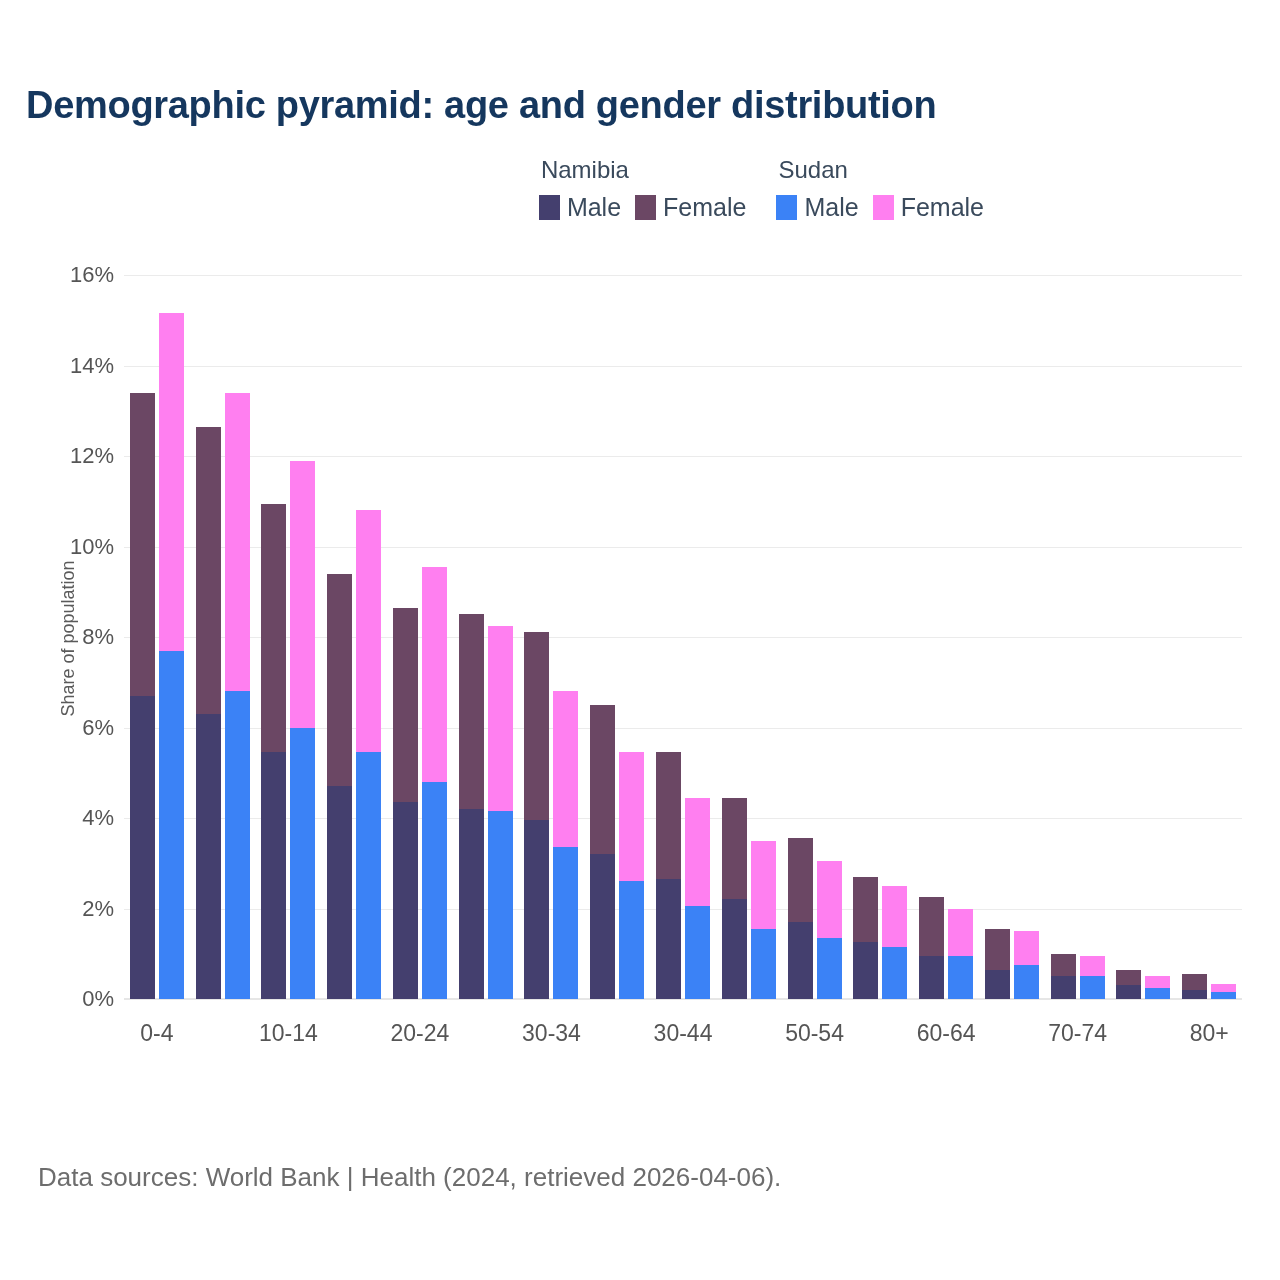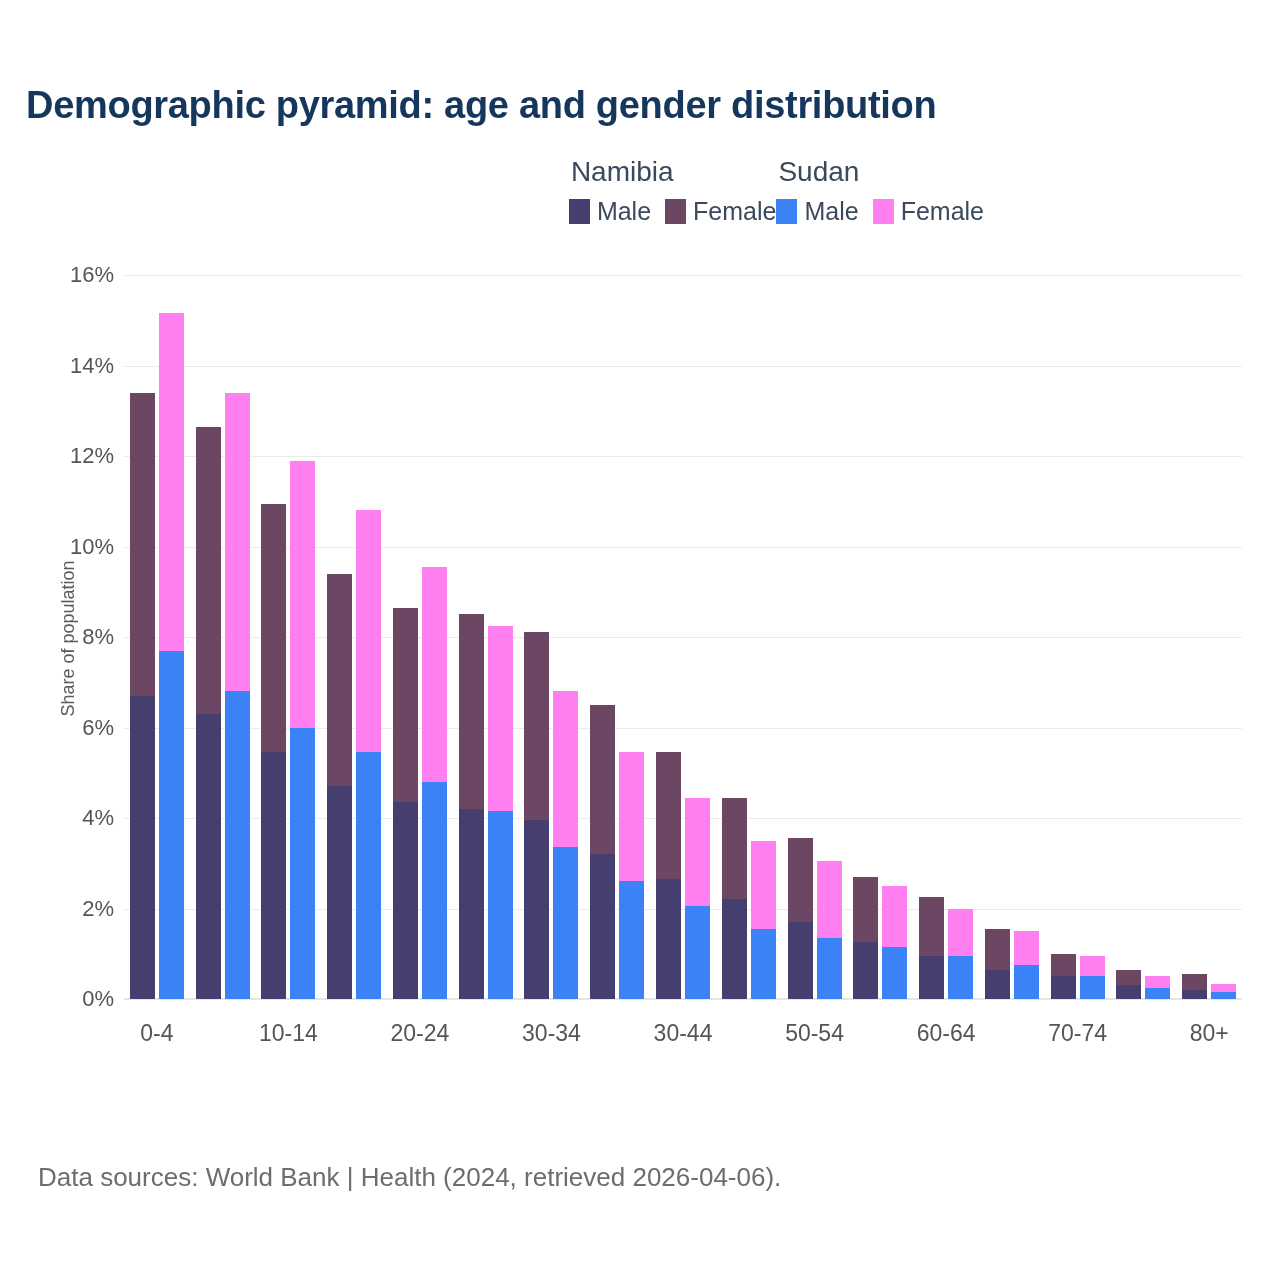--- a/index.html
+++ b/index.html
@@ -45,23 +45,23 @@
   .legend-groups {
     display: flex;
     flex-direction: row;
     align-items: flex-end;
   }
   .legend-country {
     display: flex;
     flex-direction: column;
     align-items: flex-start;
   }
-  .legend-country + .legend-country { }
+  .legend-country + .legend-country { margin-left: 30px; }
   .legend-country-name {
-    font-size: 28px;
+    font-size: 24px;
     color: #3a4a5c;
     margin-bottom: 9px;
     padding-left: 2px;
   }
   .legend-entries {
     display: flex;
     flex-direction: row;
     align-items: center;
   }
   .legend-item {

